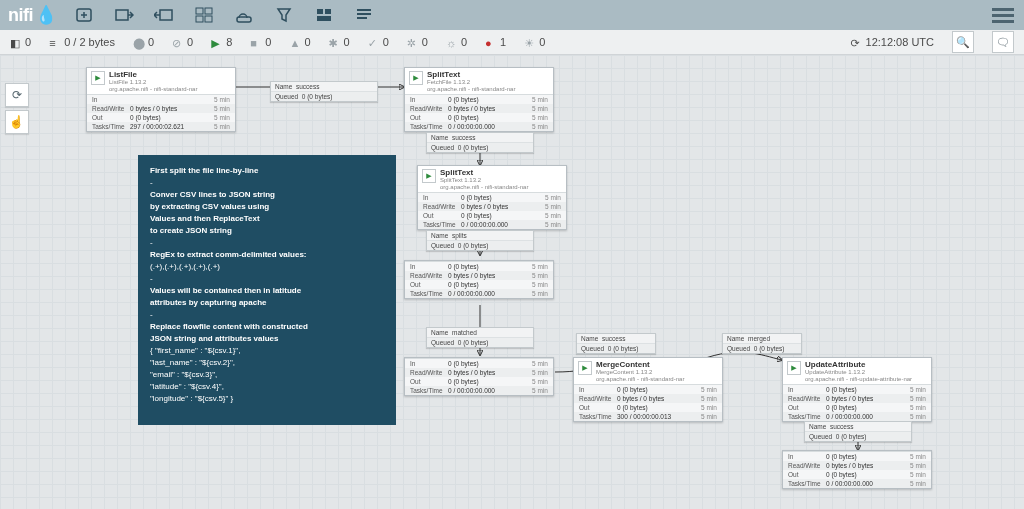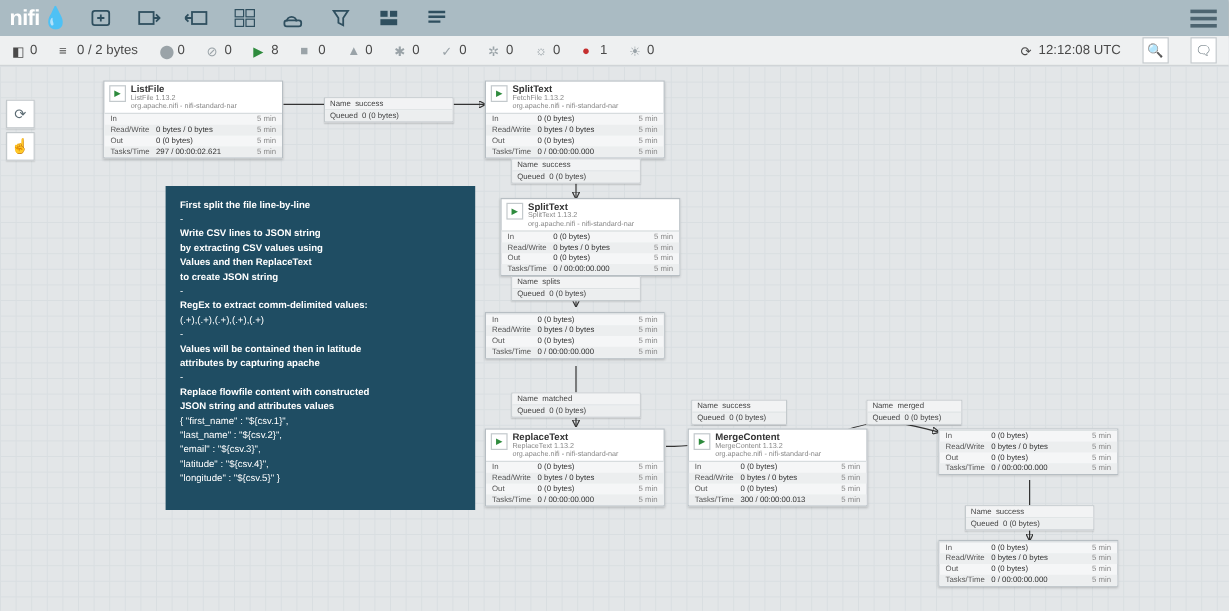--- a/index.html
+++ b/index.html
@@ -195,21 +195,21 @@
     <path d="M480 65 L480 110" marker-end="url(#ah)"></path>
     <path d="M480 160 L480 200" marker-end="url(#ah)"></path>
     <path d="M480 250 L480 300" marker-end="url(#ah)"></path>
     <path d="M555 317 C600 317 600 305 600 305" marker-end="url(#ah)"></path>
     <path d="M700 305 C740 290 760 300 782 305" marker-end="url(#ah)"></path>
     <path d="M858 345 L858 395" marker-end="url(#ah)"></path>
   </svg>
 
   <div class="note" style="left:138px;top:100px;width:258px;height:270px;">
     <b>First split the file line-by-line</b><br>-<br>
-    <b>Write CSV lines to JSON string</b><br><b>by extracting CSV values using</b><br><b>Values and then ReplaceText</b><br><b>to create JSON string</b><br>-<br>
+    <b>Conver CSV lines to JSON string</b><br><b>by extracting CSV values using</b><br><b>Values and then ReplaceText</b><br><b>to create JSON string</b><br>-<br>
     <b>RegEx to extract comm-delimited values:</b><br><span>(.+),(.+),(.+),(.+),(.+)</span><br>-<br>
     <b>Values will be contained then in latitude</b><br><b>attributes by capturing apache</b><br>-<br>
     <b>Replace flowfile content with constructed</b><br><b>JSON string and attributes values</b><br>
     <span>{ "first_name" : "${csv.1}",</span><br><span>"last_name" : "${csv.2}",</span><br><span>"email" : "${csv.3}",</span><br><span>"latitude" : "${csv.4}",</span><br><span>"longitude" : "${csv.5}" }</span>
   </div>
 
   <div class="proc" style="left:86px;top:12px;">
     <div class="phead">
         <div class="pic">
           <span class="play">▶</span>
@@ -353,30 +353,20 @@
         </div>
     </div>
   </div>
 
   <div class="conn" style="left:426px;top:272px;">
     <div class="ch"><span>Name</span> &nbsp;<span>matched</span></div>
     <div class="cq"><span>Queued</span> &nbsp;<span>0 (0 bytes)</span></div>
   </div>
 
   <div class="proc" style="left:404px;top:302px;">
-    <div class="phead">
-        <div class="pic">
-          <span class="play">▶</span>
-        </div>
-      <div>
-          <div class="ptitle">ReplaceText</div>
-          <div class="psub">ReplaceText 1.13.2</div>
-          <div class="psub">org.apache.nifi - nifi-standard-nar</div>
-        </div>
-      </div>
     <div class="pbody">
       <div class="prow">
           <span class="pk">In</span>
           <span class="pv">0 (0 bytes)</span>
           <span class="pt">5 min</span>
         </div>
       <div class="prow">
           <span class="pk">Read/Write</span>
           <span class="pv">0 bytes / 0 bytes</span>
           <span class="pt">5 min</span>
@@ -433,20 +423,30 @@
         </div>
     </div>
   </div>
 
   <div class="conn" style="left:722px;top:278px;width:80px;">
     <div class="ch"><span>Name</span> &nbsp;<span>merged</span></div>
     <div class="cq"><span>Queued</span> &nbsp;<span>0 (0 bytes)</span></div>
   </div>
 
   <div class="proc" style="left:782px;top:302px;">
+    <div class="phead">
+        <div class="pic">
+          <span class="play">▶</span>
+        </div>
+      <div>
+          <div class="ptitle">UpdateAttribute</div>
+          <div class="psub">UpdateAttribute 1.13.2</div>
+          <div class="psub">org.apache.nifi - nifi-update-attribute-nar</div>
+        </div>
+      </div>
     <div class="pbody">
       <div class="prow">
           <span class="pk">In</span>
           <span class="pv">0 (0 bytes)</span>
           <span class="pt">5 min</span>
         </div>
       <div class="prow">
           <span class="pk">Read/Write</span>
           <span class="pv">0 bytes / 0 bytes</span>
           <span class="pt">5 min</span>

